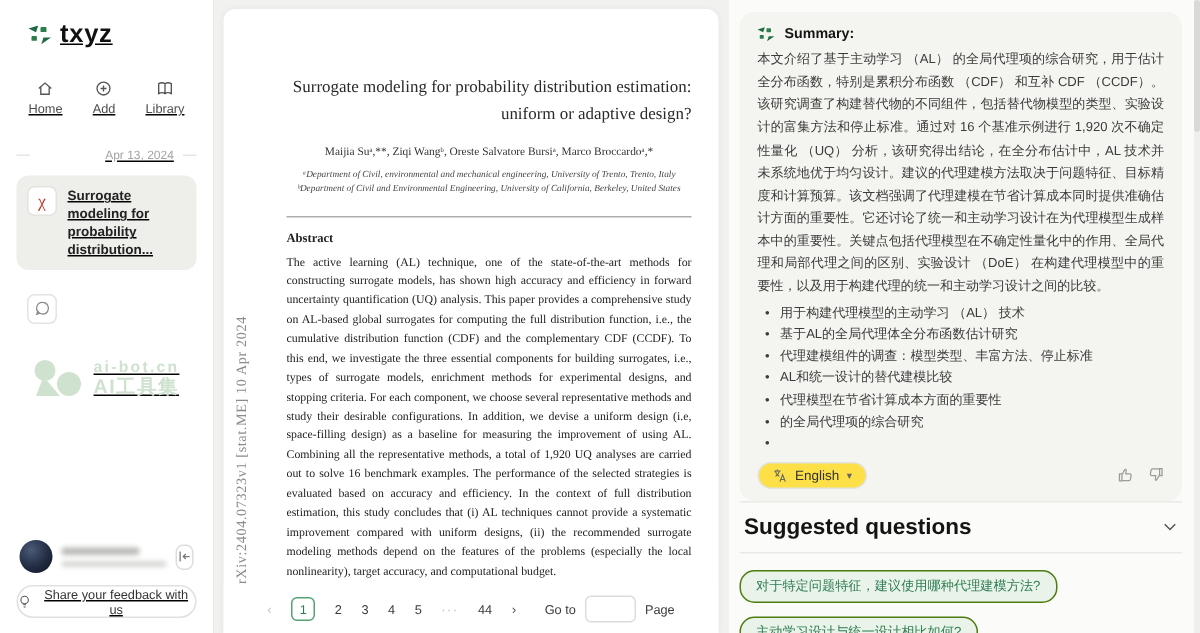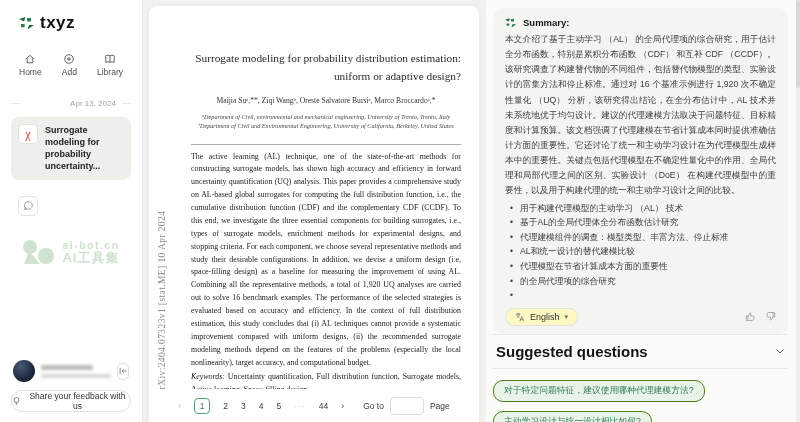--- a/index.html
+++ b/index.html
@@ -1,21 +1,21 @@
 <!DOCTYPE html>
 <html><head>
 <meta charset="utf-8">
 <style>
   * { margin:0; padding:0; box-sizing:border-box; }
   html,body { width:800px; height:422px; overflow:hidden; }
   body { font-family:"Liberation Sans", sans-serif; background:#f1f2f0; display:flex; position:relative; }
 
   
   .sidebar { width:143px; min-width:143px; background:#ffffff; border-right:1px solid #e9e9e6;
-             display:flex; flex-direction:column; padding:13px 11px 10px; position:relative; }
+             display:flex; flex-direction:column; padding:13px 11px 10px; position:relative;text-decoration:underline; }
   .logo-row { display:flex; align-items:center; gap:5px; padding-left:8px; }
   .logo-text { font-size:17px; font-weight:bold; color:#111; letter-spacing:.5px; }
   .nav-row { display:flex; justify-content:space-between; margin-top:20px; padding:0 8px; }
   .nav-item { display:flex; flex-direction:column; align-items:center; gap:2px; cursor:pointer; }
   .nav-item span { font-size:8.5px; color:#4c4c4a; }
   .date-row { display:flex; align-items:center; gap:6px; margin-top:22px; }
   .date-row .line { flex:1; border-top:1px solid #e6e6e3; }
   .date-row span { font-size:8px; color:#a3a3a0; white-space:nowrap;margin-left:44px; }
   .side-item { display:flex; gap:7px; align-items:flex-start; padding:7px 7px; border-radius:8px; margin-top:9px; cursor:pointer; }
   .side-item.active { background:#eeeeeb; }
@@ -75,21 +75,21 @@
   
   .right { flex:1; background:#fbfbf9; padding:8px 12px 21px 7px; display:flex; flex-direction:column; }
   .sum-card { background:#f4f4f0; border-radius:10px; padding:9px 12px 8px; }
   .sum-head { display:flex; align-items:center; gap:6px; }
   .sum-head b { font-size:9.5px; color:#141414; }
   .sum-text { font-size:8.7px; color:#3b3b3b; line-height:1.74; margin-top:4px; text-align:justify; }
   .sum-bullets { margin-top:2px; }
   .sum-bullets .b-row { display:flex; gap:7px; font-size:8.7px; color:#3b3b3b; line-height:1.68; padding-left:5px; }
   .sum-bullets .dot { color:#3b3b3b; }
   .sum-foot { display:flex; align-items:center; justify-content:space-between; margin-top:5px; }
-  .lang-chip { display:inline-flex; align-items:center; gap:5px; background:#fef9c3; border:1px solid #e2e2df;
+  .lang-chip { display:inline-flex; align-items:center; gap:5px; background:#fde047; border:1px solid #e2e2df;
                border-radius:12px; padding:3px 9px; cursor:pointer; }
   .lang-chip span { font-size:9px; color:#333; }
   .lang-chip .caret { font-size:7px; color:#666; }
   .rate { display:flex; gap:9px; }
   .rate svg { cursor:pointer; }
   .bottom-group { margin-top:auto; }
   .sq-head { display:flex; align-items:center; justify-content:space-between;
              border-top:1px solid #e9e9e6; border-bottom:1px solid #e9e9e6; padding:8px 3px; }
   .sq-head b { font-size:15px; color:#141414; }
   .chips { padding:2px 0 0; }
@@ -137,21 +137,21 @@
   <div class="date-row">
     <div class="line"></div>
     <span>Apr 13, 2024</span>
     <div class="line"></div>
   </div>
 
   <div class="side-item active">
     <div class="doc-ico">
         <span class="chi">χ</span>
       </div>
-    <div class="t1">Surrogate modeling for probability uncertainty...</div>
+    <div class="t1">Surrogate modeling for probability distribution...</div>
   </div>
 
   <div class="side-item">
     <div class="doc-ico">
       <svg width="11" height="11" viewBox="0 0 12 12">
         <path d="M6 1.8 a4.2 4.2 0 1 1 -3.6 6.4 L1.6 10.4 L3.8 9.7 A4.2 4.2 0 0 1 6 1.8 Z" fill="none" stroke="#8a8a88" stroke-width="0.9"></path>
       </svg>
     </div>
   </div>
 
@@ -197,20 +197,21 @@
       <div class="p-title">
         <div>Surrogate modeling for probability distribution estimation:</div>
         <div>uniform or adaptive design?</div>
       </div>
       <div class="p-authors">Maijia Suᵃ,**, Ziqi Wangᵇ, Oreste Salvatore Bursiᵃ, Marco Broccardoᵃ,*</div>
       <div class="p-affil">
         <div>ᵃDepartment of Civil, environmental and mechanical engineering, University of Trento, Trento, Italy</div>
         <div>ᵇDepartment of Civil and Environmental Engineering, University of California, Berkeley, United States</div>
       </div>
       <div class="rule"></div>
+      <div class="p-abs-h">Abstract</div>
       <div class="p-abs">The active learning (AL) technique, one of the state-of-the-art methods for constructing surrogate models, has shown high accuracy and efficiency in forward uncertainty quantification (UQ) analysis. This paper provides a comprehensive study on AL-based global surrogates for computing the full distribution function, i.e., the cumulative distribution function (CDF) and the complementary CDF (CCDF). To this end, we investigate the three essential components for building surrogates, i.e., types of surrogate models, enrichment methods for experimental designs, and stopping criteria. For each component, we choose several representative methods and study their desirable configurations. In addition, we devise a uniform design (i.e, space-filling design) as a baseline for measuring the improvement of using AL. Combining all the representative methods, a total of 1,920 UQ analyses are carried out to solve 16 benchmark examples. The performance of the selected strategies is evaluated based on accuracy and efficiency. In the context of full distribution estimation, this study concludes that (i) AL techniques cannot provide a systematic improvement compared with uniform designs, (ii) the recommended surrogate modeling methods depend on the features of the problems (especially the local nonlinearity), target accuracy, and computational budget.</div>
       <div class="p-keys">
         <span class="kw">Keywords:</span>
         <span>Uncertainty quantification, Full distribution function, Surrogate models, Active learning, Space-filling design</span>
       </div>
 
     </div>
 
     <div class="pager">
       <span class="pg-arrow">‹</span>

